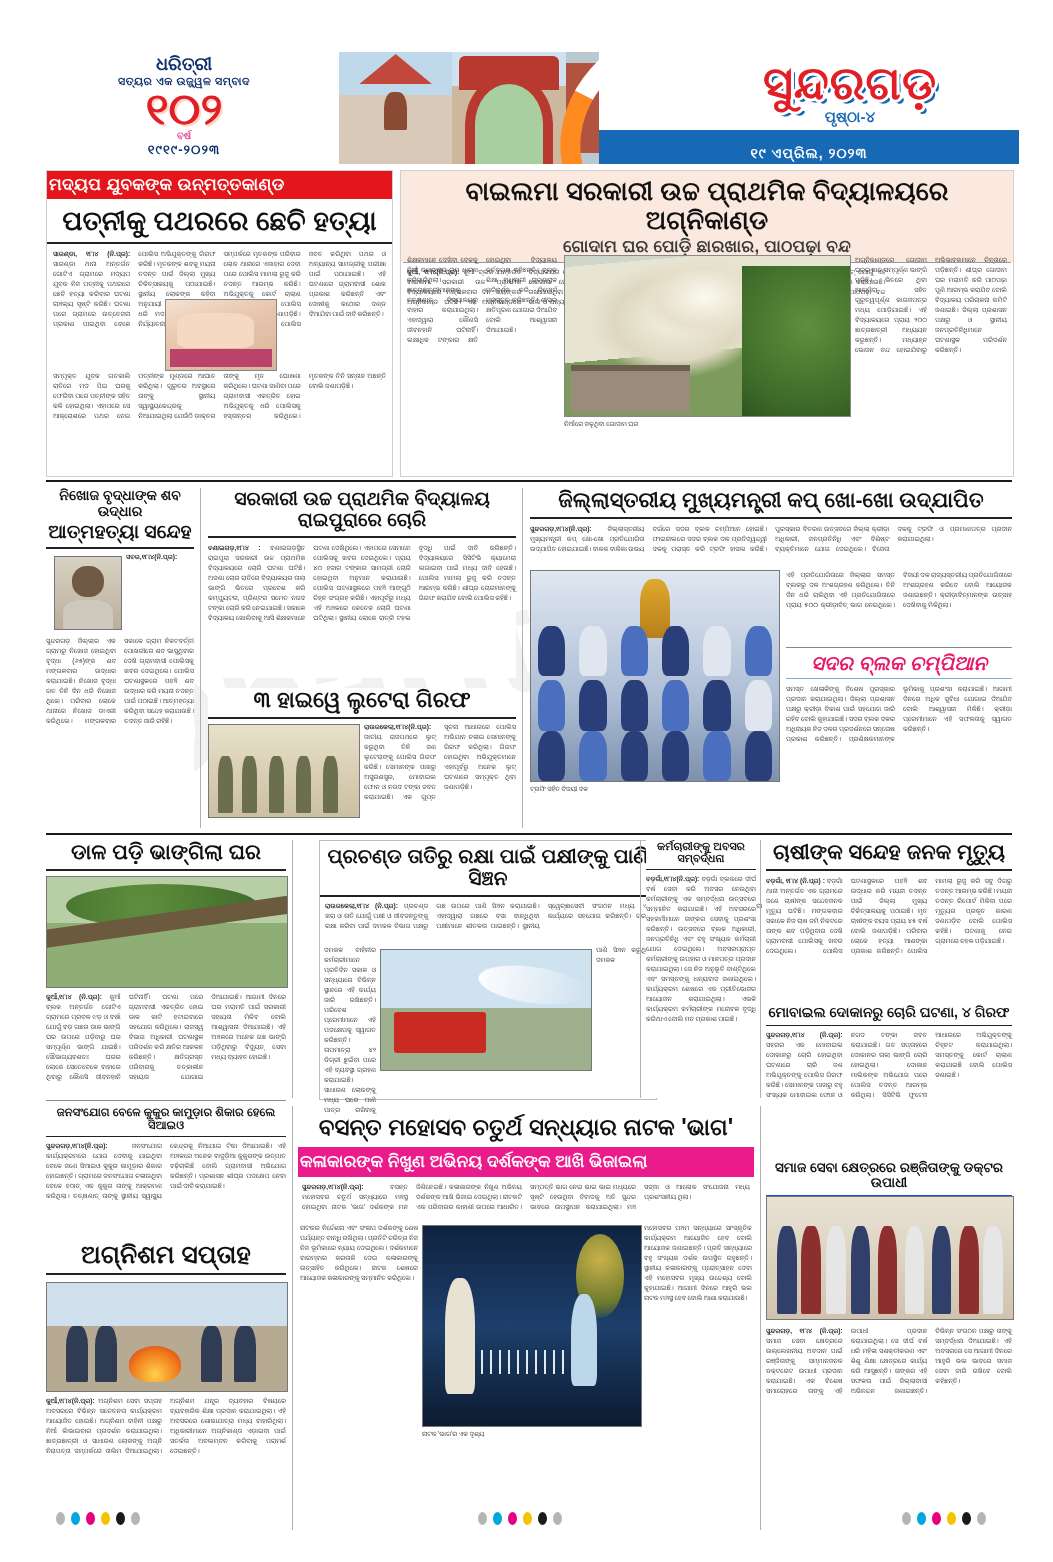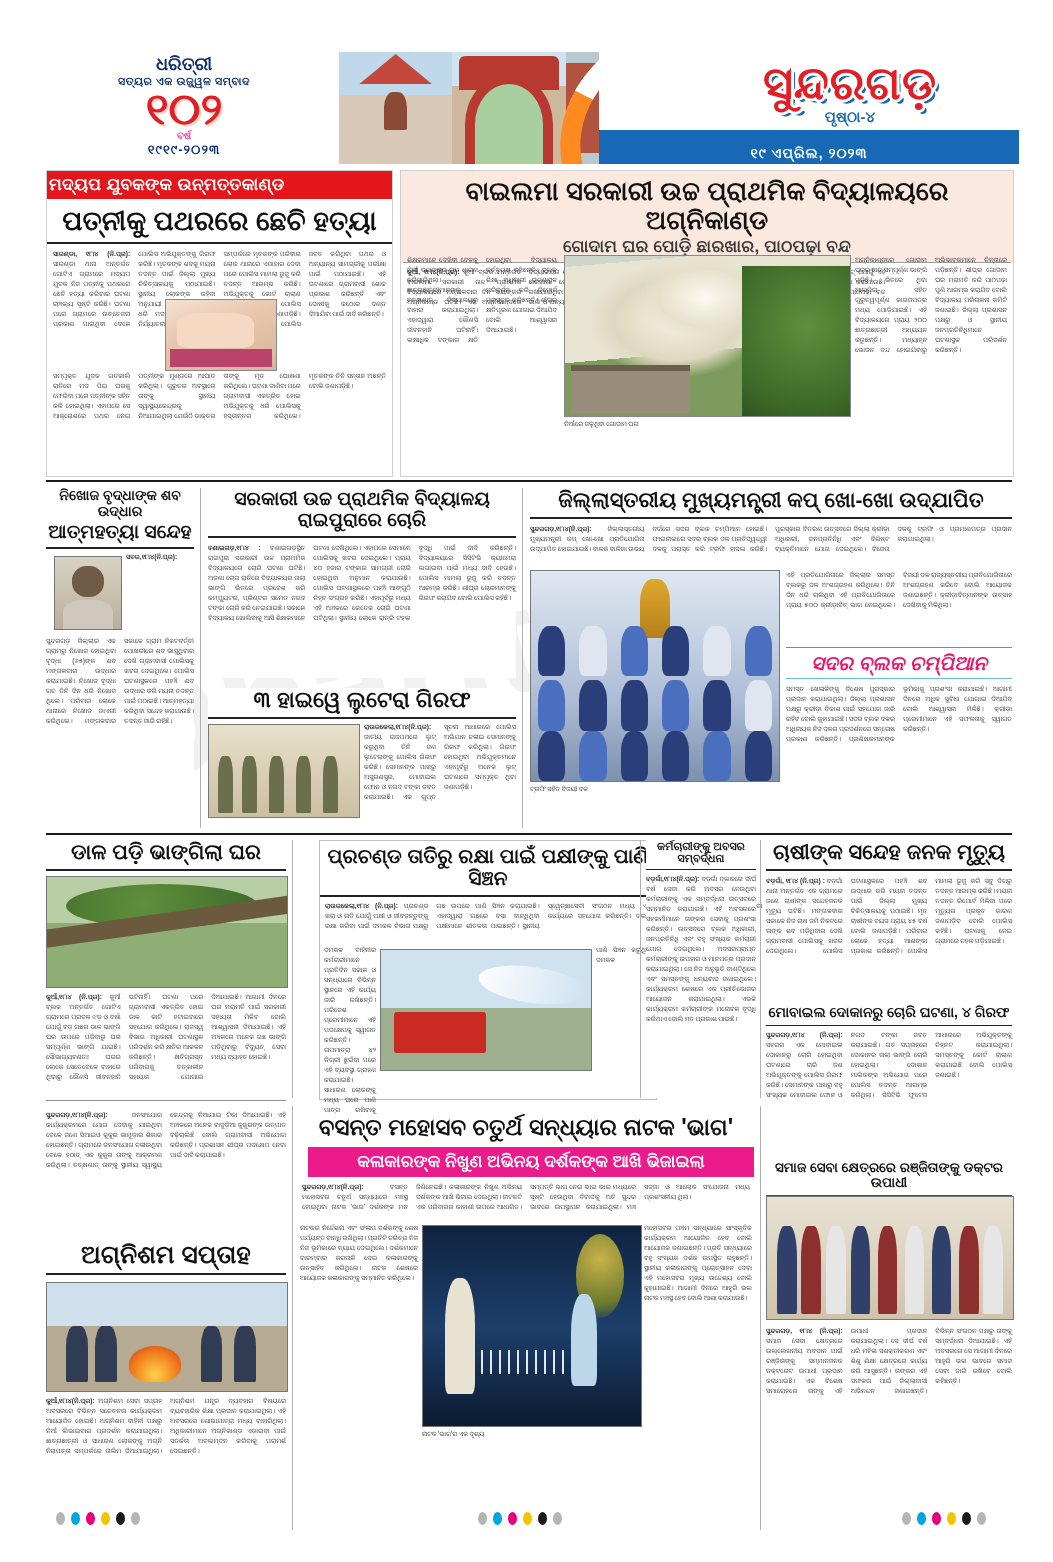--- a/index.html
+++ b/index.html
@@ -104,22 +104,22 @@
   .art{position:absolute;background:#ffffff;}
   .hl{
     font-weight:bold; color:#111; line-height:1.12; text-align:center;
     font-family:"Liberation Sans", sans-serif;
   }
   .kicker{
     background:#e4161b; color:#fff; font-weight:bold; text-align:left;
     font-size:17px; padding:4px 2px; letter-spacing:.3px;
   }
   .kicker-pink{
-    background:#ec1b8c; color:#fff; font-weight:bold; text-align:center;
-    font-size:17px; padding:5px 2px;margin-left:10px;
+    background:#ec1b8c; color:#fff; font-weight:bold; text-align:left;
+    font-size:17px; padding:5px 2px;
   }
   .subhl{
     text-align:center; font-weight:bold; color:#3a3a3a; letter-spacing:.2px;
   }
   .body{
     font-size:6.6px; line-height:1.52; color:#2b2b2b; text-align:justify;
     -webkit-hyphens:auto; hyphens:auto; word-spacing:-0.5px;
   }
   .body.c2{column-count:2;column-gap:8px;}
   .body.c3{column-count:3;column-gap:8px;}
@@ -476,20 +476,21 @@
       <div class="body c3" style="height:110px;">
         <span style="font-weight:bold;">ସୁନ୍ଦରଗଡ଼,୧୮ା୪ (ନି.ପ୍ର):</span>
         <span>ସହରର ଏକ ମୋବାଇଲ ଦୋକାନରୁ ଚୋରି ହୋଇଥିବା ଘଟଣାରେ ଚାରି ଜଣ ଅଭିଯୁକ୍ତଙ୍କୁ ପୋଲିସ ଗିରଫ କରିଛି। ସେମାନଙ୍କ ପାଖରୁ ବହୁ ସଂଖ୍ୟକ ମୋବାଇଲ ଫୋନ ଓ ନଗଦ ଟଙ୍କା ଜବତ କରାଯାଇଛି। ଗତ ସପ୍ତାହରେ ଦୋକାନର ତାଲା ଭାଙ୍ଗି ଚୋରି ହୋଇଥିଲା। ଦୋକାନ ମାଲିକଙ୍କ ଅଭିଯୋଗ ପରେ ପୋଲିସ ତଦନ୍ତ ଆରମ୍ଭ କରିଥିଲା। ସିସିଟିଭି ଫୁଟେଜ ଆଧାରରେ ଅଭିଯୁକ୍ତଙ୍କୁ ଚିହ୍ନଟ କରାଯାଇଥିଲା। ସମସ୍ତଙ୍କୁ କୋର୍ଟ ଚାଲାଣ କରାଯାଇଛି ବୋଲି ପୋଲିସ ଜଣାଇଛି।</span>
       </div>
     </div>
   </div>
 
   <div class="sep-h" style="left:46px;top:1100px;width:240px;"></div>
 
   <div class="art" style="left:46px;top:1106px;width:240px;height:125px;">
+    <div class="hl" style="font-size:11.5px;border-bottom:1px solid #222;padding-bottom:4px;">ଜନସଂଯୋଗ ବେଳେ କୁକୁର କାମୁଡ଼ାର ଶିକାର ହେଲେ ସିଆଇଓ</div>
     <div style="padding-top:4px;">
       <div class="body c2" style="height:100px;">
         <span style="font-weight:bold;">ସୁନ୍ଦରଗଡ଼,୧୮ା୪(ନି.ପ୍ର):</span>
         <span>ଜନସଂଯୋଗ କାର୍ଯ୍ୟକ୍ରମରେ ଯୋଗ ଦେବାକୁ ଯାଇଥିବା ବେଳେ ଜଣେ ସିଆଇଓ କୁକୁର କାମୁଡ଼ାର ଶିକାର ହୋଇଛନ୍ତି। ଗ୍ରାମରେ ଜନସଂଯୋଗ ଚଳାଉଥିବା ବେଳେ ହଠାତ୍ ଏକ କୁକୁର ତାଙ୍କୁ ଆକ୍ରମଣ କରିଥିଲା। ତତ୍କ୍ଷଣାତ୍ ତାଙ୍କୁ ସ୍ଥାନୀୟ ସ୍ୱାସ୍ଥ୍ୟ କେନ୍ଦ୍ରକୁ ନିଆଯାଇ ଟିକା ଦିଆଯାଇଛି। ଏହି ଅଞ୍ଚଳରେ ଅନେକ ବାଦୁଡ଼ିଆ କୁକୁରଙ୍କ ଉତ୍ପାତ ବଢ଼ିଚାଲିଛି ବୋଲି ଗ୍ରାମବାସୀ ଅଭିଯୋଗ କରିଛନ୍ତି। ପ୍ରଶାସନ ଶୀଘ୍ର ପଦକ୍ଷେପ ନେବା ପାଇଁ ଦାବି କରାଯାଇଛି।</span>
       </div>
     </div>
   </div>
 
   <div class="art" style="left:46px;top:1240px;width:240px;height:290px;">
     <div class="hl" style="font-size:25px;border-bottom:2px solid #222;padding-bottom:5px;text-align:center;">ଅଗ୍ନିଶମ ସପ୍ତାହ</div>

